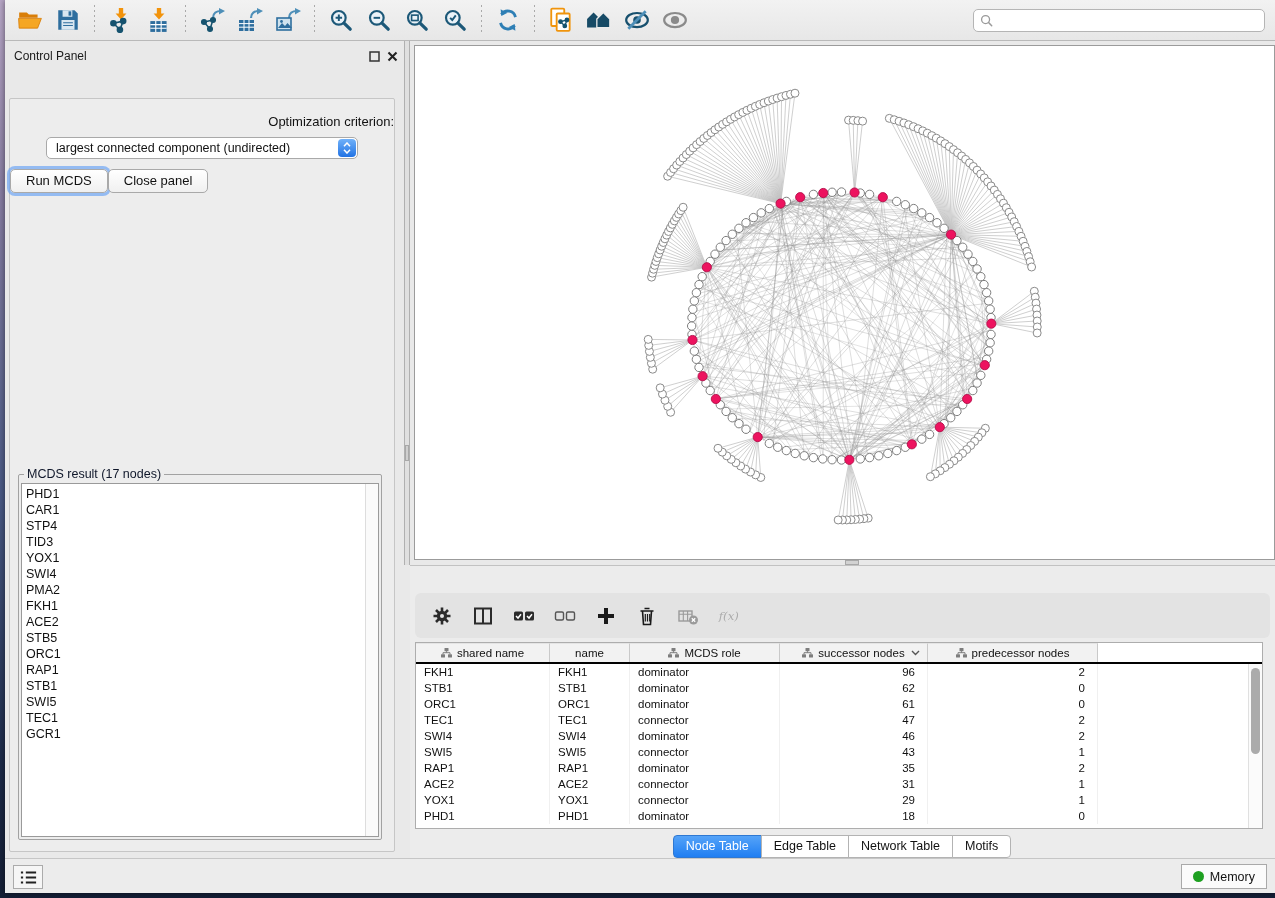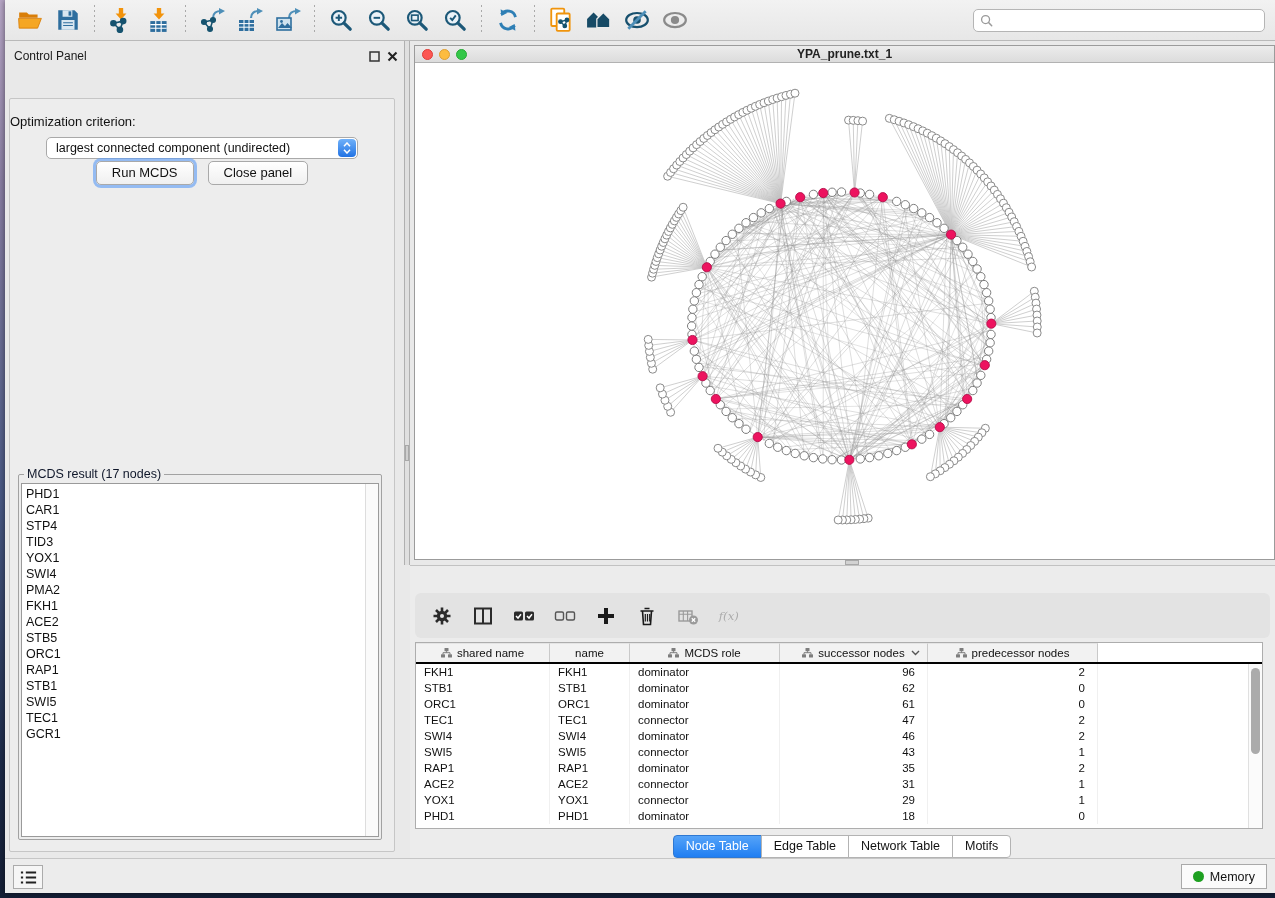--- a/index.html
+++ b/index.html
@@ -26,25 +26,25 @@
   .cp-header { position:absolute; left:0; top:6px; right:6px; height:18px; display:flex; align-items:center; }
   .cp-title { font-size:12px; color:#1a1a1a; padding-left:9px; }
   .winbtns { margin-left:auto; display:flex; gap:7px; align-items:center; }
   .winbtns svg { width:11px; height:11px; cursor:pointer; }
   .cp-tabs { position:absolute; left:0; top:31px; width:100%; display:flex; justify-content:center; }
   .cptab { font-size:13px; padding:3px 13px 4px; background:linear-gradient(#ffffff,#f2f2f2); border:1px solid #a6a6a6; margin-left:-1px; color:#111; cursor:pointer; }
   .cptab:first-child { border-radius:4px 0 0 4px; }
   .cptab:last-child { border-radius:0 4px 4px 0; }
   .cptab.active { background:linear-gradient(#5fa8f8,#2a81f1); color:#fff; border-color:#2e78d2; }
   .cp-content { position:absolute; left:4px; top:57px; right:9px; bottom:6px; background:#ededed; border:1px solid #c6c6c6; border-radius:2px; }
-  .opt-label { position:absolute; top:15px; left:0; right:0; text-align:left; font-size:13px; color:#111; }
+  .opt-label { position:absolute; top:15px; left:0; right:0; text-align:right; font-size:13px; color:#111; }
   .dropdown { position:absolute; left:36px; top:38px; width:312px; height:22px; background:#fff; border:1px solid #a9a9a9; border-radius:5px; font-size:12.5px; color:#111; display:flex; align-items:center; padding-left:9px; cursor:pointer; }
   .stepper { position:absolute; right:1px; top:1px; bottom:1px; width:18px; border-radius:4px; background:linear-gradient(#70b1f9,#2273e4); display:flex; flex-direction:column; align-items:center; justify-content:center; gap:2px; }
   .stepper svg { width:8px; height:5px; }
-  .btnrow { position:absolute; left:0; right:0; top:62px; display:flex; justify-content:center; gap:14px; }
+  .btnrow { position:absolute; left:0; right:0; top:70px; display:flex; }
   .mac-btn { font-family:"Liberation Sans",sans-serif; font-size:13px; color:#111; padding:3px 15px 4px; background:linear-gradient(#ffffff,#f0f0f0); border:1px solid #a9a9a9; border-radius:5px; cursor:pointer; }
   .mac-btn.focused { box-shadow:0 0 0 3px rgba(100,160,245,.65); }
   .result-box { position:absolute; left:8px; right:12px; top:368px; height:373px; border:1px solid #a2a2a2; border-radius:2px; padding:2px; }
   .result-box legend { font-size:12.5px; color:#0f172a; padding:0 3px; margin-left:3px; }
   .result-inner { position:relative; width:100%; height:100%; background:#fff; border:1px solid #9a9a9a; }
   .result-list { position:absolute; left:0; top:2px; right:14px; bottom:0; overflow:hidden; }
   .result-list div { font-size:12.5px; line-height:16px; padding-left:4px; color:#111; }
   .result-scroll { position:absolute; right:0; top:0; bottom:0; width:13px; background:#fafafa; border-left:1px solid #ddd; }
 
   
@@ -308,28 +308,20 @@
       </div>
     </div>
 
     <div class="v-splitter">
           <div class="handle"></div>
         </div>
 
     <div class="right-side">
 
       <div class="net-frame">
-        <div class="net-titlebar">
-          <span class="lights">
-            <span class="light red"></span>
-            <span class="light yellow"></span>
-            <span class="light green"></span>
-          </span>
-          <span class="net-title">YPA_prune.txt_1</span>
-        </div>
         <svg class="net-canvas" viewBox="0 0 860 495" preserveAspectRatio="none">
               <line x1="292.1808930551249" y1="203.25826633026367" x2="278.16147125893053" y2="245.35682928772582" stroke="#8f8f8f" stroke-width="0.7" opacity="0.42"></line>
               <line x1="292.1808930551249" y1="203.25826633026367" x2="556.0823946043294" y2="193.74480014921835" stroke="#8f8f8f" stroke-width="0.7" opacity="0.42"></line>
               <line x1="292.1808930551249" y1="203.25826633026367" x2="379.4976722662765" y2="134.89675164427797" stroke="#8f8f8f" stroke-width="0.7" opacity="0.42"></line>
               <line x1="292.1808930551249" y1="203.25826633026367" x2="429.9037835502039" y2="128.0251108526716" stroke="#8f8f8f" stroke-width="0.7" opacity="0.42"></line>
               <line x1="292.1808930551249" y1="203.25826633026367" x2="371.2852085960047" y2="137.58633543970438" stroke="#8f8f8f" stroke-width="0.7" opacity="0.42"></line>
               <line x1="292.1808930551249" y1="203.25826633026367" x2="278.3182955698847" y2="244.27344893378074" stroke="#8f8f8f" stroke-width="0.7" opacity="0.42"></line>
               <line x1="292.1808930551249" y1="203.25826633026367" x2="513.7717238289962" y2="371.30351495778973" stroke="#8f8f8f" stroke-width="0.7" opacity="0.42"></line>
               <line x1="292.1808930551249" y1="203.25826633026367" x2="569.9292727790369" y2="302.65621717122275" stroke="#8f8f8f" stroke-width="0.7" opacity="0.42"></line>
               <line x1="292.1808930551249" y1="203.25826633026367" x2="449.23998516548704" y2="394.51895599791123" stroke="#8f8f8f" stroke-width="0.7" opacity="0.42"></line>

